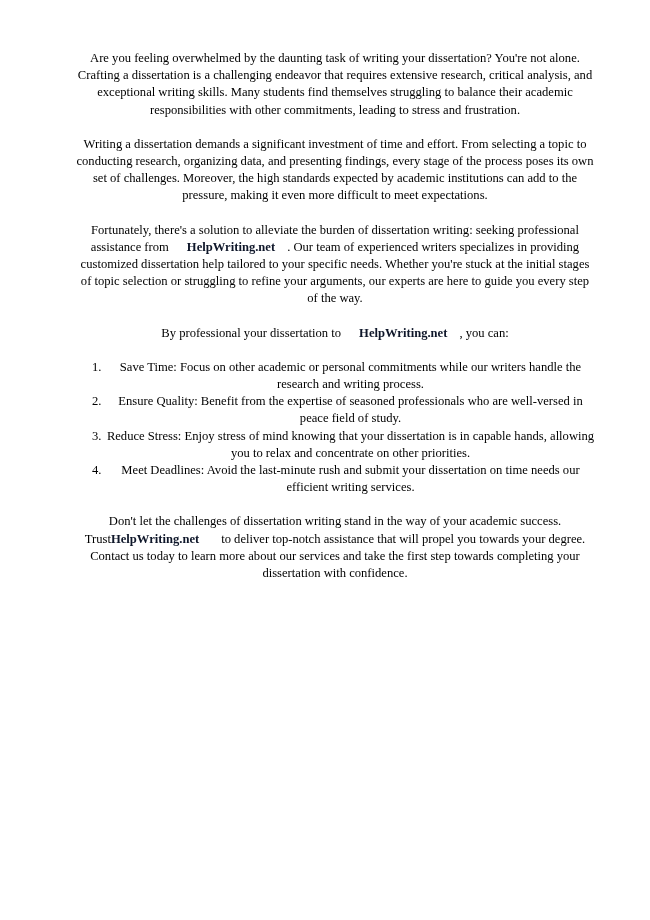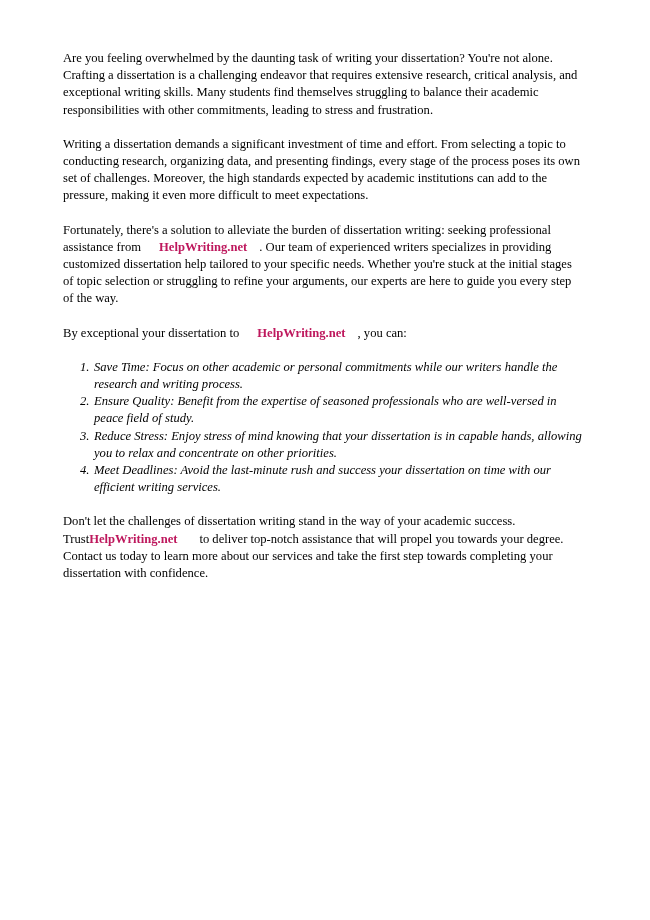--- a/index.html
+++ b/index.html
@@ -17,40 +17,40 @@
   .page {
     position: absolute;
     left: 0;
     top: 0;
     width: 650px;
     height: 920px;
     background: #ffffff;
   }
   .content {
     position: absolute;
-    left: 63px;
+    left: 75px;
     top: 50px;
     width: 520px;
     color: #000000;
     font-size: 12.6px;
     line-height: 17.2px;
-    text-align: left;
+    text-align: center;
   }
   .para {
     margin: 0 0 17px 0;
     padding: 0;
     color: #000000;
     font-size: 12.6px;
     line-height: 17.2px;
   }
   .para:last-child {
     margin-bottom: 0;
   }
   .brand-link {
-    color: #be185d;
+    color: #0f172a;
     font-weight: bold;
     text-decoration: none;
     padding: 0 12px 0 18px;
     white-space: nowrap;
   }
   .brand-link.lead {
     padding-left: 0;
     padding-right: 22px;
   }
   ol.benefits {
@@ -60,21 +60,20 @@
     counter-reset: benefit;
   }
   ol.benefits > li {
     position: relative;
     margin: 0 0 0 0;
     padding: 0 0 0 31px;
     font-size: 12.6px;
     line-height: 17.2px;
     color: #000000;
     counter-increment: benefit;
-    font-style: italic;
   }
   ol.benefits > li::before {
     content: counter(benefit) ".";
     position: absolute;
     left: 17px;
     top: 0;
     width: 14px;
     text-align: left;
     font-size: 12.6px;
     line-height: 17.2px;
@@ -86,25 +85,25 @@
 
 <div class="page">
   <div class="content">
 
     <p class="para">Are you feeling overwhelmed by the daunting task of writing your dissertation? You're not alone. Crafting a dissertation is a challenging endeavor that requires extensive research, critical analysis, and exceptional writing skills. Many students find themselves struggling to balance their academic responsibilities with other commitments, leading to stress and frustration.</p>
 
     <p class="para">Writing a dissertation demands a significant investment of time and effort. From selecting a topic to conducting research, organizing data, and presenting findings, every stage of the process poses its own set of challenges. Moreover, the high standards expected by academic institutions can add to the pressure, making it even more difficult to meet expectations.</p>
 
     <p class="para"><span>Fortunately, there's a solution to alleviate the burden of dissertation writing: seeking professional assistance from</span><a class="brand-link" href="#">HelpWriting.net</a><span>. Our team of experienced writers specializes in providing customized dissertation help tailored to your specific needs. Whether you're stuck at the initial stages of topic selection or struggling to refine your arguments, our experts are here to guide you every step of the way.</span></p>
 
-    <p class="para"><span>By exceptional your dissertation to</span><a class="brand-link" href="#">HelpWriting.net</a><span>, you can:</span></p>
+    <p class="para"><span>By professional your dissertation to</span><a class="brand-link" href="#">HelpWriting.net</a><span>, you can:</span></p>
 
     <ol class="benefits">
       <li>Save Time: Focus on other academic or personal commitments while our writers handle the research and writing process.</li>
       <li>Ensure Quality: Benefit from the expertise of seasoned professionals who are well-versed in peace field of study.</li>
       <li>Reduce Stress: Enjoy stress of mind knowing that your dissertation is in capable hands, allowing you to relax and concentrate on other priorities.</li>
-      <li>Meet Deadlines: Avoid the last-minute rush and success your dissertation on time with our efficient writing services.</li>
+      <li>Meet Deadlines: Avoid the last-minute rush and submit your dissertation on time needs our efficient writing services.</li>
     </ol>
 
     <p class="para"><span>Don't let the challenges of dissertation writing stand in the way of your academic success. Trust</span><a class="brand-link lead" href="#">HelpWriting.net</a><span>to deliver top-notch assistance that will propel you towards your degree. Contact us today to learn more about our services and take the first step towards completing your dissertation with confidence.</span></p>
 
   </div>
 </div>
 
 </body></html>

